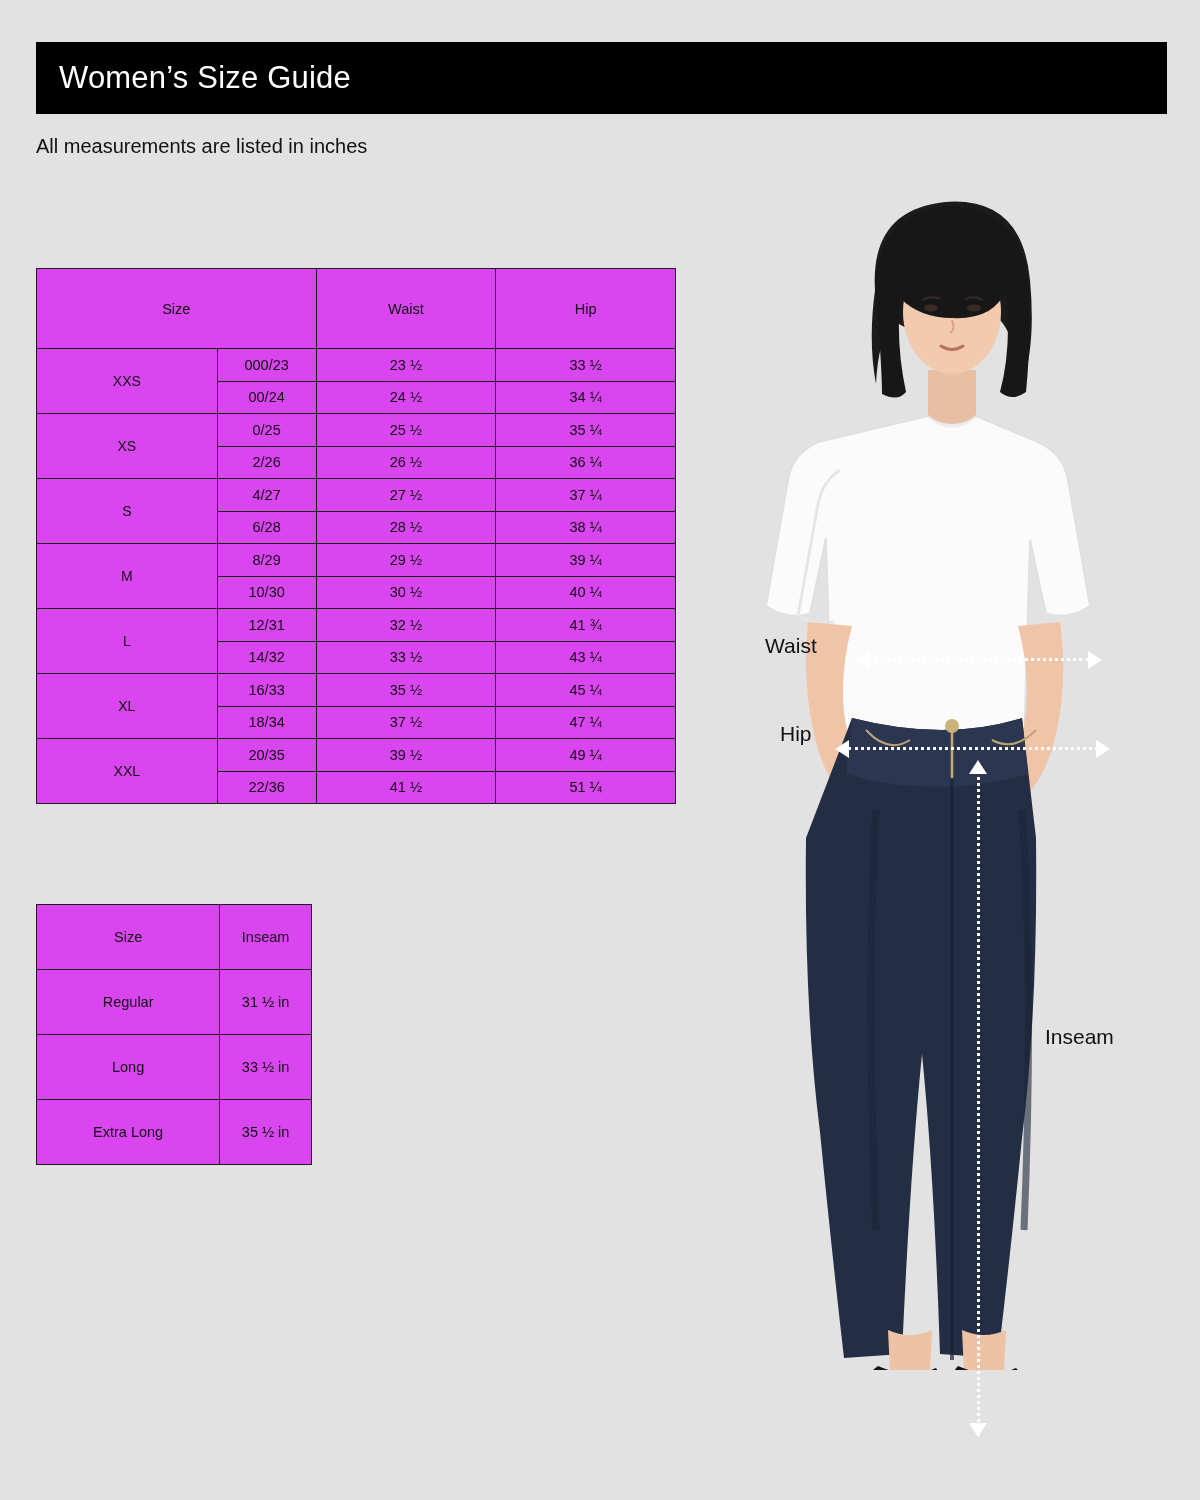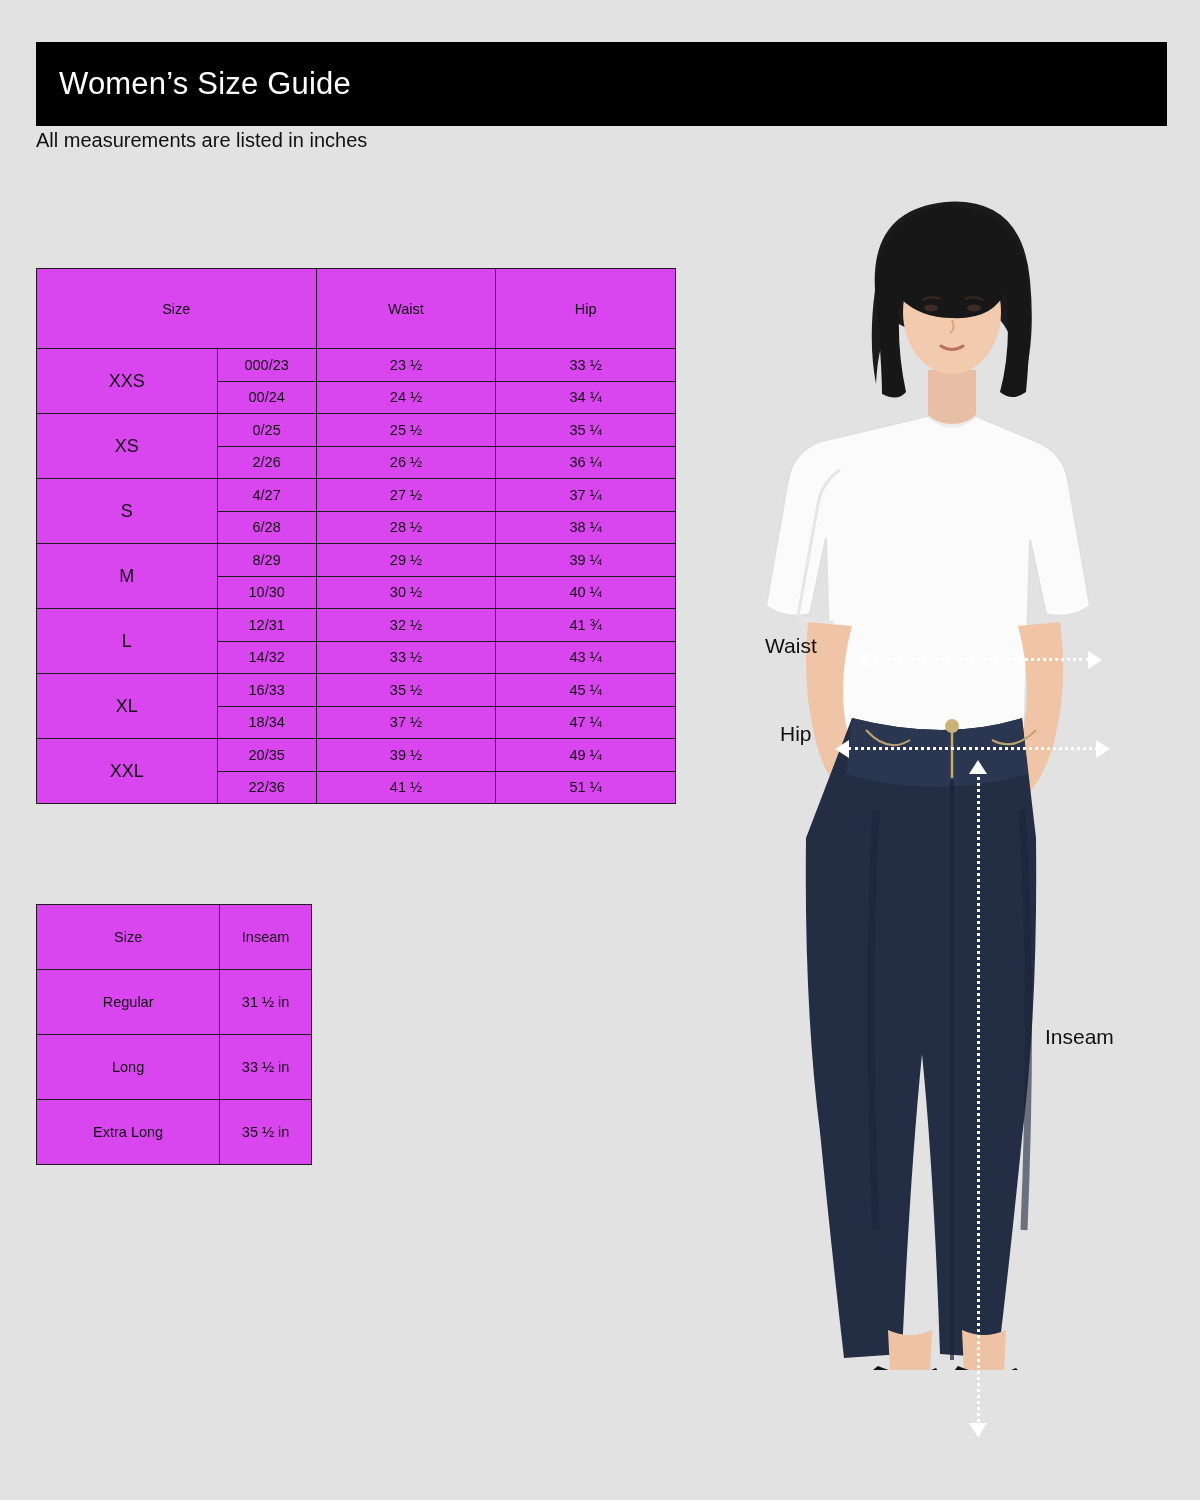--- a/index.html
+++ b/index.html
@@ -13,36 +13,36 @@
     position: relative;
     overflow: hidden;
   }
 
   
   .header-bar {
     position: absolute;
     left: 36px;
     top: 42px;
     width: 1131px;
-    height: 84px;
+    height: 72px;
     background: #000;
     display: flex;
     align-items: center;
   }
   .header-title {
     color: #fff;
     font-size: 31px;
     font-weight: 400;
     letter-spacing: 0.2px;
     padding-left: 23px;
   }
   .subtitle {
     position: absolute;
     left: 36px;
-    top: 129px;
+    top: 135px;
     font-size: 20px;
     color: #111;
     font-weight: 400;
   }
 
   
   table {
     border-collapse: collapse;
     background: #d946ef;
   }
@@ -66,21 +66,21 @@
   }
   .size-table td {
     height: 32.5px;
     font-size: 14.5px;
     text-align: center;
   }
   .size-table .col-size { width: 181px; }
   .size-table .col-num  { width: 99px; }
   .size-table .col-waist{ width: 180px; }
   .size-table .col-hip  { width: 180px; }
-  .size-table td.group-label { font-size: 18px; }
+  .size-table td.group-label { font-size: 14px; }
 
   
   .inseam-table {
     position: absolute;
     left: 36px;
     top: 904px;
     width: 276px;
   }
   .inseam-table th, .inseam-table td {
     height: 65px;

